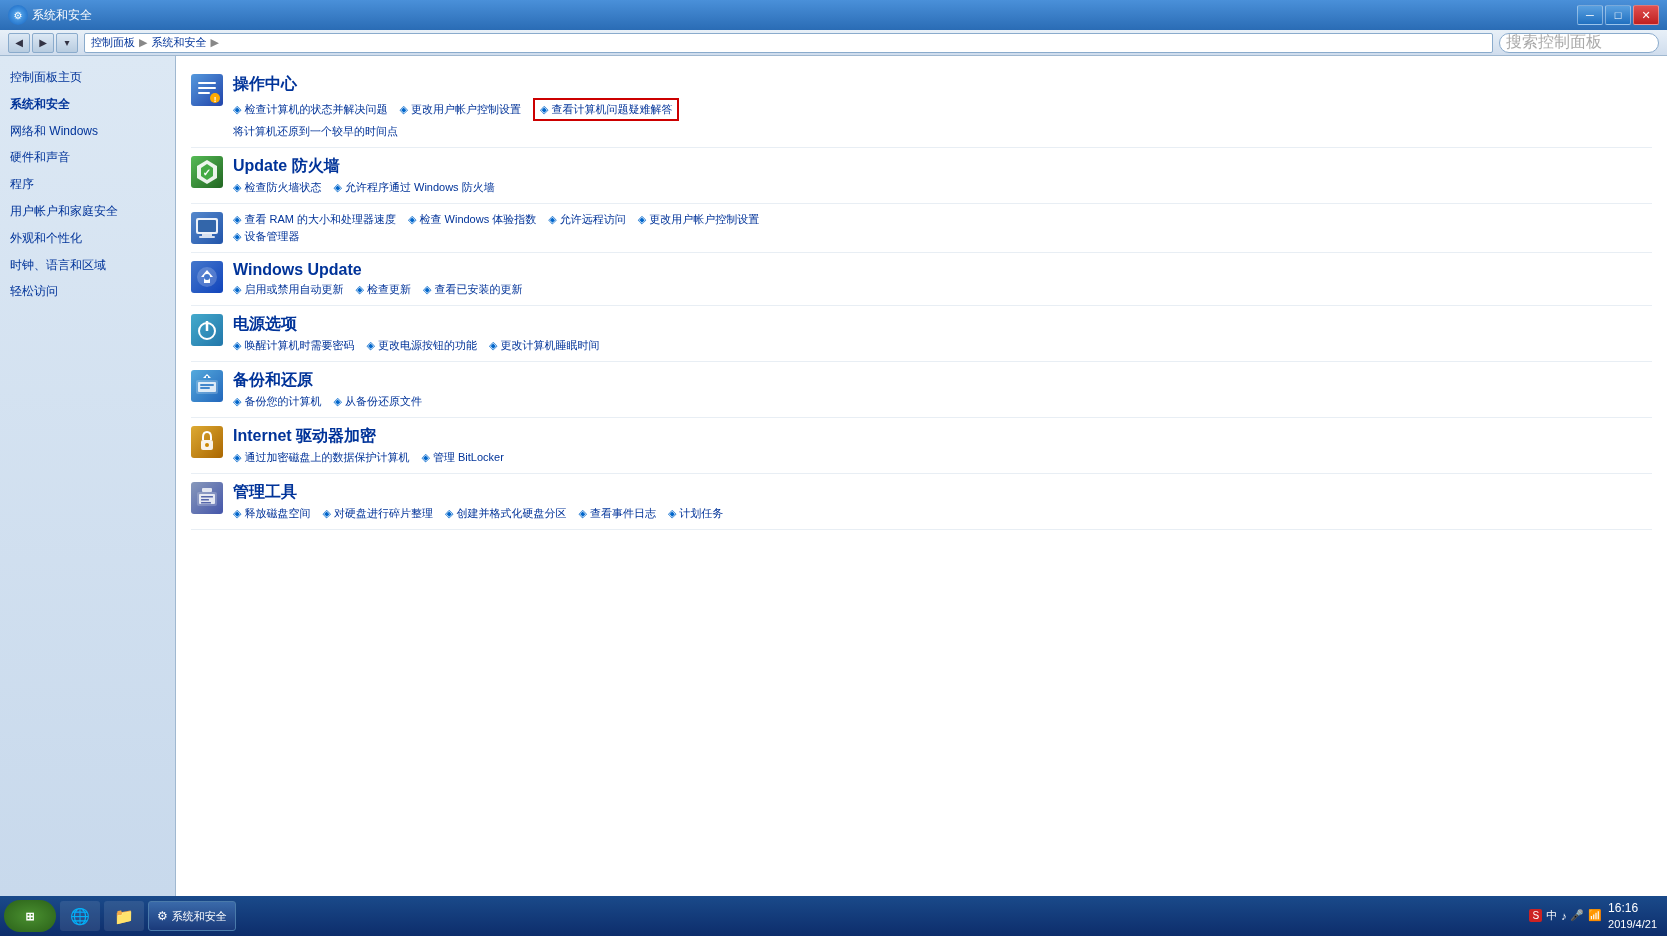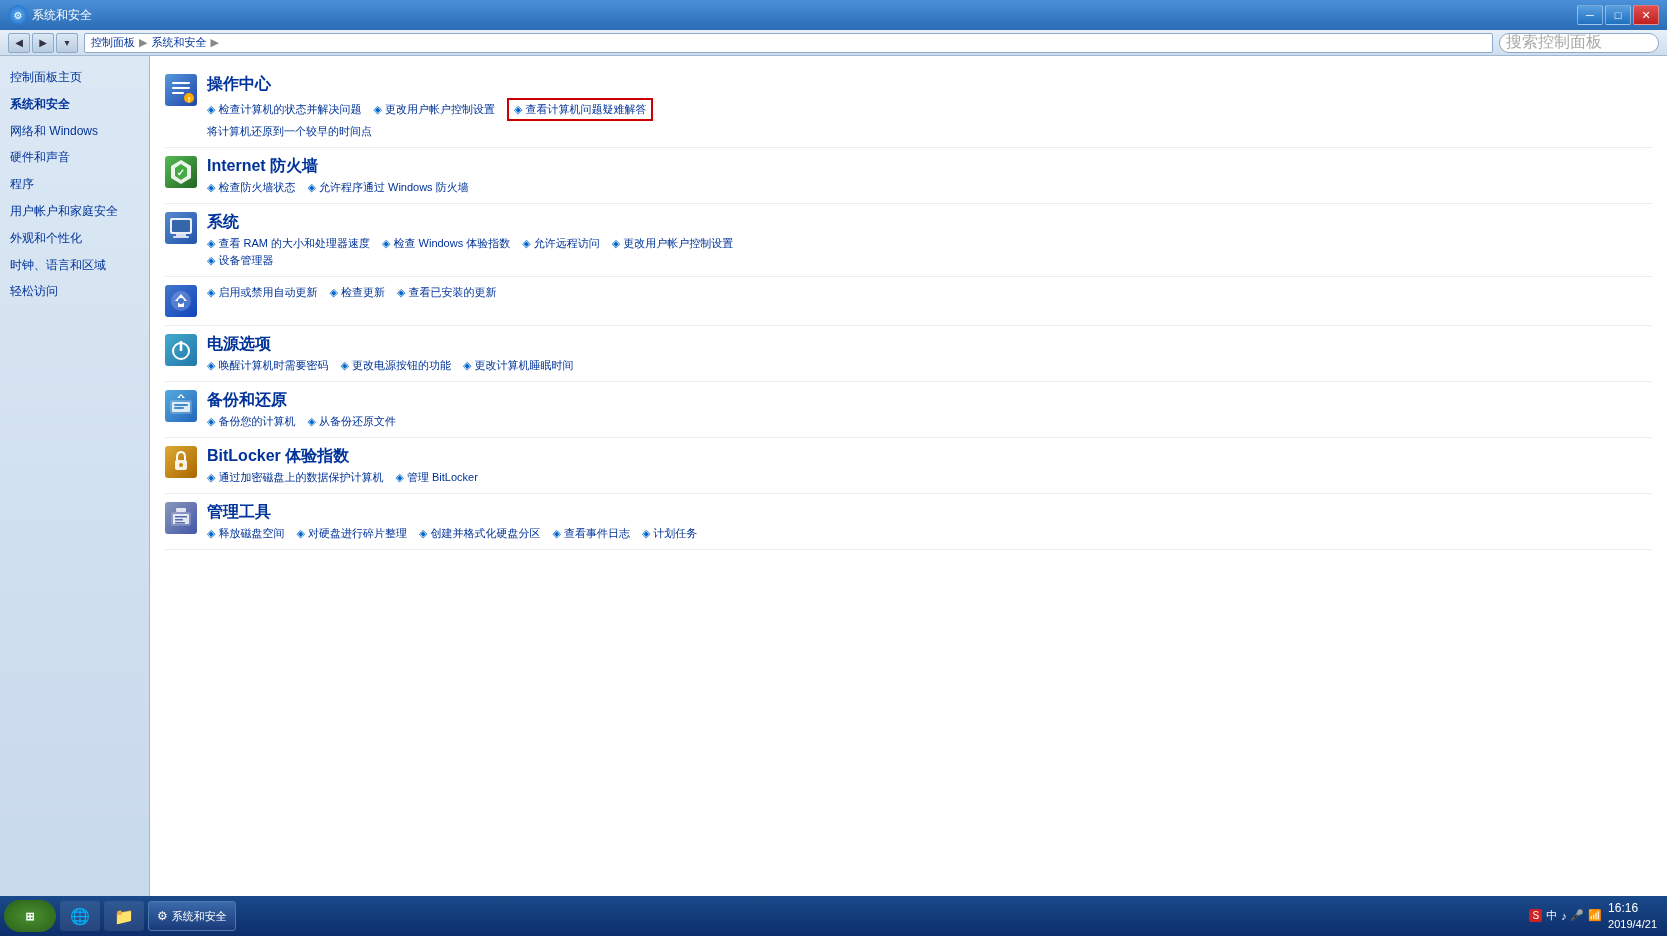--- a/index.html
+++ b/index.html
@@ -115,21 +115,21 @@
     }
 
     
     .main-container {
       display: flex;
       height: calc(936px - 56px - 40px);
     }
 
     
     .sidebar {
-      width: 150px;
+      width: 176px;
       background: linear-gradient(to bottom, #dce8f4 0%, #c8d9ec 100%);
       border-right: 1px solid #a0b8d0;
       padding: 8px 0;
     }
     .sidebar-item {
       padding: 5px 10px;
       font-size: 12px;
       color: #003399;
       cursor: pointer;
       line-height: 1.4;
@@ -370,21 +370,21 @@
                 <stop offset="0%" stop-color="#55bb55"></stop>
                 <stop offset="100%" stop-color="#226622"></stop>
               </linearGradient>
             </defs>
           <path d="M16 4 L26 10 L26 22 L16 28 L6 22 L6 10 Z" fill="white" opacity="0.9"></path>
           <path d="M16 8 L22 12 L22 20 L16 24 L10 20 L10 12 Z" fill="#44aa44"></path>
           <text x="16" y="20" text-anchor="middle" font-size="10" fill="white" font-weight="bold">✓</text>
         </svg>
       </div>
       <div class="section-content">
-        <div class="section-title">Internet 防火墙</div>
+        <div class="section-title">Update 防火墙</div>
         <div class="section-links">
           <span class="section-link">
             <span style="color:#0066cc;">◈</span>
             <span>检查防火墙状态</span>
           </span>
           <span class="section-link">
             <span style="color:#0066cc;">◈</span>
             <span>允许程序通过 Windows 防火墙</span>
           </span>
         </div>
@@ -401,21 +401,20 @@
                 <stop offset="100%" stop-color="#2255aa"></stop>
               </linearGradient>
             </defs>
           <rect x="5" y="6" width="22" height="16" rx="2" fill="white" opacity="0.9"></rect>
           <rect x="7" y="8" width="18" height="12" rx="1" fill="#3366aa"></rect>
           <rect x="11" y="22" width="10" height="2" fill="white" opacity="0.8"></rect>
           <rect x="8" y="24" width="16" height="2" rx="1" fill="white" opacity="0.8"></rect>
         </svg>
       </div>
       <div class="section-content">
-        <div class="section-title">系统</div>
         <div class="section-links">
           <span class="section-link">
             <span style="color:#0066cc;">◈</span>
             <span>查看 RAM 的大小和处理器速度</span>
           </span>
           <span class="section-link">
             <span style="color:#0066cc;">◈</span>
             <span>检查 Windows 体验指数</span>
           </span>
           <span class="section-link">
@@ -445,20 +444,21 @@
                 <stop offset="0%" stop-color="#4477cc"></stop>
                 <stop offset="100%" stop-color="#1144bb"></stop>
               </linearGradient>
             </defs>
           <circle cx="16" cy="16" r="10" fill="white" opacity="0.2"></circle>
           <path d="M10 16 L16 9 L22 16 L19 16 L19 22 L13 22 L13 16 Z" fill="white"></path>
           <circle cx="16" cy="16" r="3" fill="#4477cc"></circle>
         </svg>
       </div>
       <div class="section-content">
+        <div class="section-title">Windows Update</div>
         <div class="section-links">
           <span class="section-link">
             <span style="color:#0066cc;">◈</span>
             <span>启用或禁用自动更新</span>
           </span>
           <span class="section-link">
             <span style="color:#0066cc;">◈</span>
             <span>检查更新</span>
           </span>
           <span class="section-link">
@@ -543,21 +543,21 @@
                 <stop offset="0%" stop-color="#ddaa33"></stop>
                 <stop offset="100%" stop-color="#aa6600"></stop>
               </linearGradient>
             </defs>
           <rect x="10" y="14" width="12" height="10" rx="2" fill="white" opacity="0.9"></rect>
           <path d="M12 14 L12 11 Q12 6 16 6 Q20 6 20 11 L20 14" fill="none" stroke="white" stroke-width="2"></path>
           <circle cx="16" cy="19" r="2" fill="#cc8800"></circle>
         </svg>
       </div>
       <div class="section-content">
-        <div class="section-title">BitLocker 体验指数</div>
+        <div class="section-title">Internet 驱动器加密</div>
         <div class="section-links">
           <span class="section-link">
             <span style="color:#0066cc;">◈</span>
             <span>通过加密磁盘上的数据保护计算机</span>
           </span>
           <span class="section-link">
             <span style="color:#0066cc;">◈</span>
             <span>管理 BitLocker</span>
           </span>
         </div>

